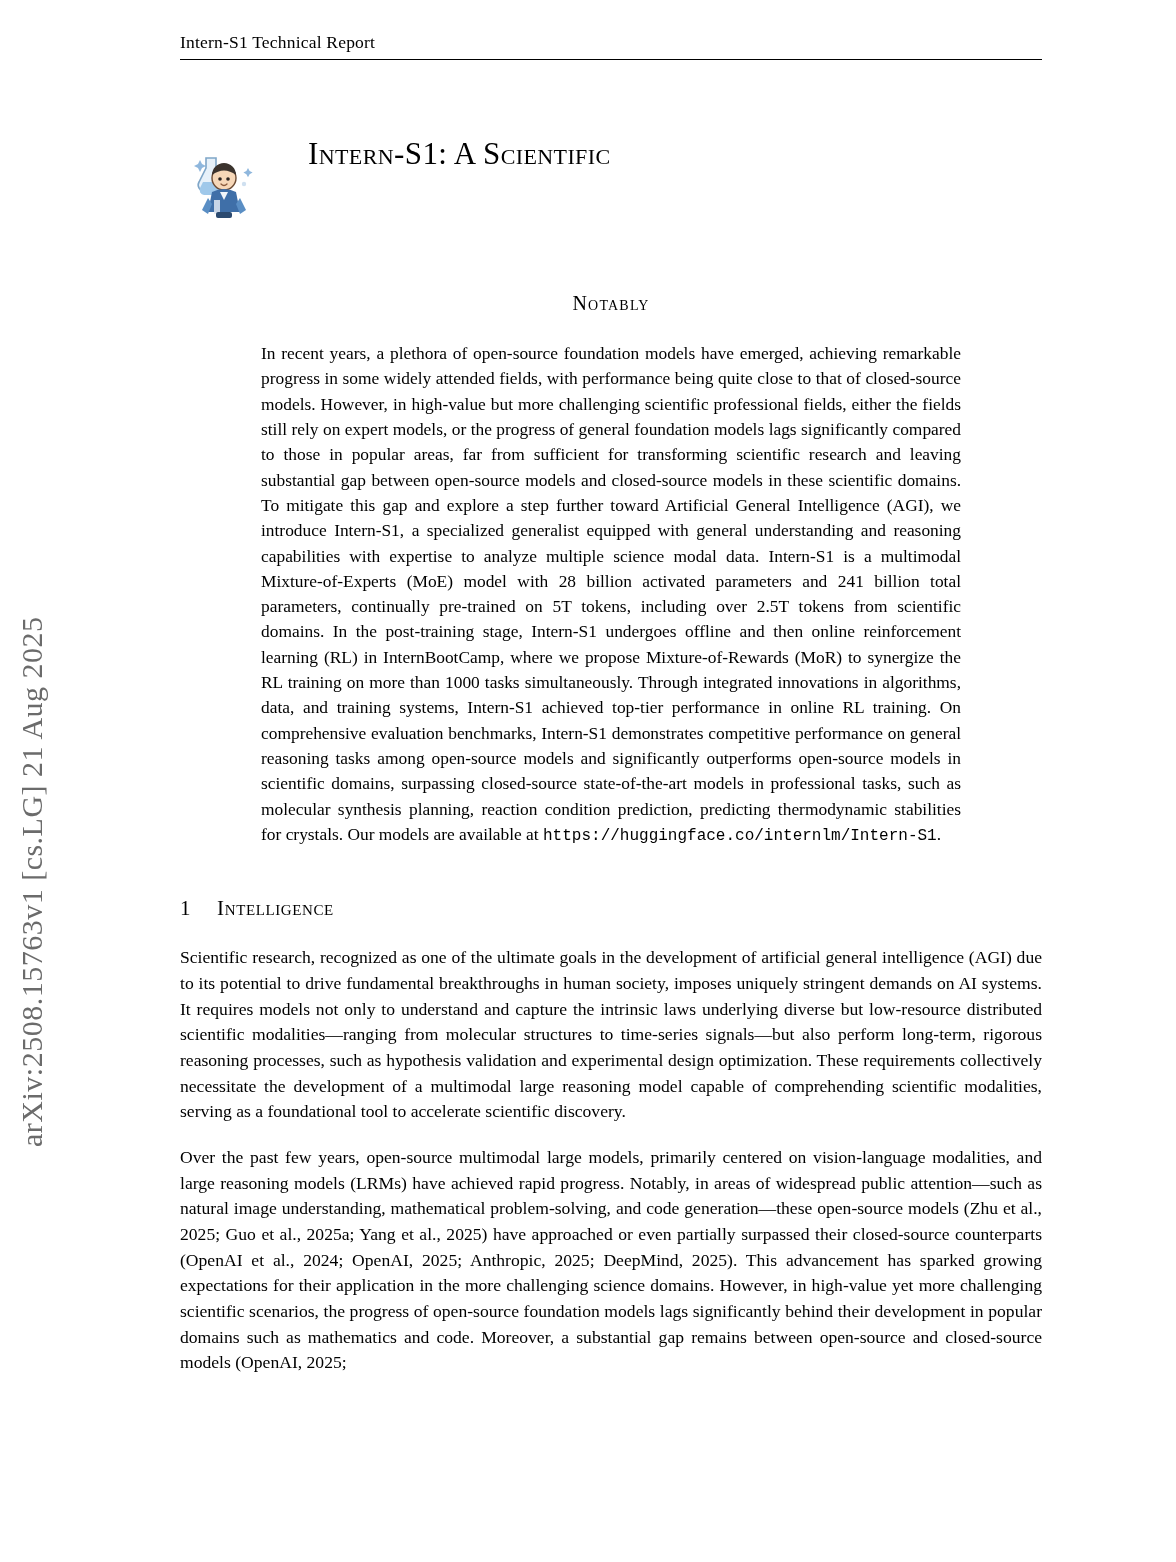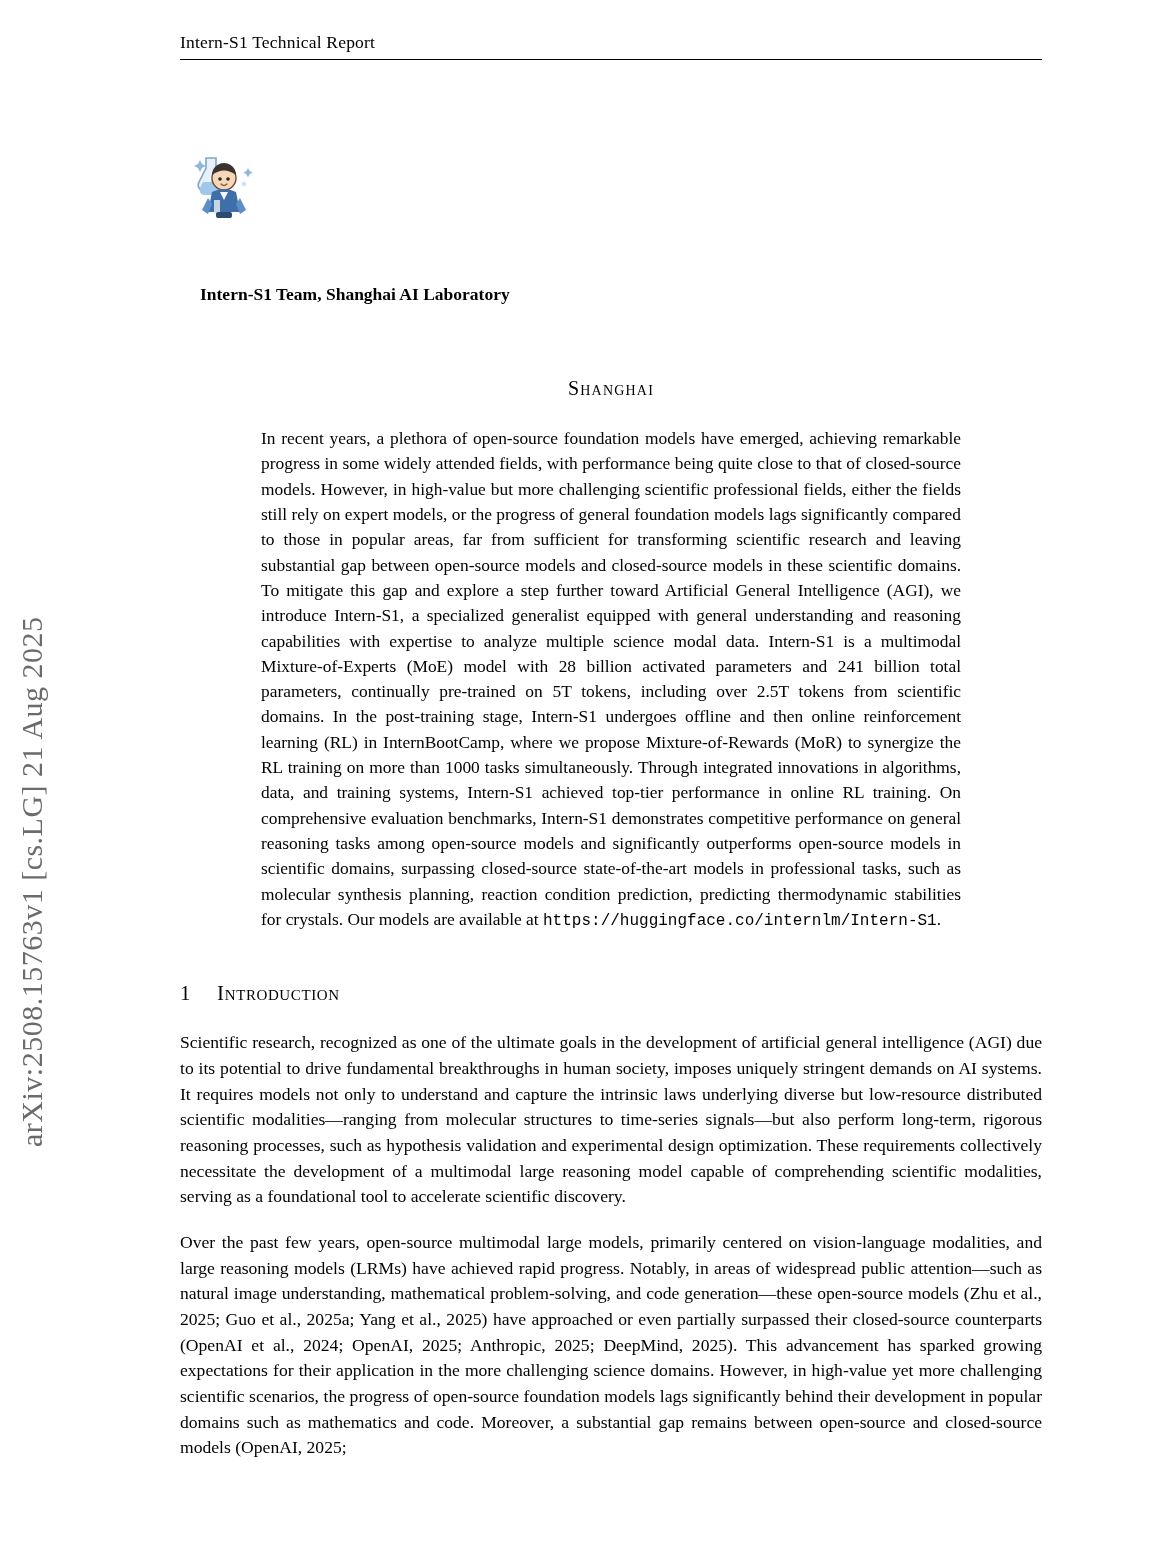--- a/index.html
+++ b/index.html
@@ -163,34 +163,34 @@
           <path d="M22 44 q12 -6 24 0 l4 20 h-32z" fill="#3f6fa8"></path>
           <path d="M30 44 l4 8 4 -8 z" fill="#f2f6fa"></path>
           <path d="M24 52 h6 v14 h-6z" fill="#dfe8f2" opacity="0.85"></path>
           <path d="M18 50 l-6 12 6 4 4 -10z" fill="#5a8ec4"></path>
           <path d="M50 50 l6 12 -6 4 -4 -10z" fill="#5a8ec4"></path>
           <rect x="26" y="64" width="16" height="6" rx="2" fill="#2b4a70"></rect>
         </g>
       </svg>
     </div>
     <div class="title-text">
+      <span>Intern-S1: A Scientific</span>
     </div>
   </div>
 
-  <div class="authors">Intern-S1 Team, Shanghai AI Laboratory</div>
 
-  <div class="abstract-head">Shanghai</div>
+  <div class="abstract-head">Notably</div>
 
   <div class="abstract-body">
     <span>In recent years, a plethora of open-source foundation models have emerged, achieving remarkable progress in some widely attended fields, with performance being quite close to that of closed-source models. However, in high-value but more challenging scientific professional fields, either the fields still rely on expert models, or the progress of general foundation models lags significantly compared to those in popular areas, far from sufficient for transforming scientific research and leaving substantial gap between open-source models and closed-source models in these scientific domains. To mitigate this gap and explore a step further toward Artificial General Intelligence (AGI), we introduce Intern-S1, a specialized generalist equipped with general understanding and reasoning capabilities with expertise to analyze multiple science modal data. Intern-S1 is a multimodal Mixture-of-Experts (MoE) model with 28 billion activated parameters and 241 billion total parameters, continually pre-trained on 5T tokens, including over 2.5T tokens from scientific domains. In the post-training stage, Intern-S1 undergoes offline and then online reinforcement learning (RL) in InternBootCamp, where we propose Mixture-of-Rewards (MoR) to synergize the RL training on more than 1000 tasks simultaneously. Through integrated innovations in algorithms, data, and training systems, Intern-S1 achieved top-tier performance in online RL training. On comprehensive evaluation benchmarks, Intern-S1 demonstrates competitive performance on general reasoning tasks among open-source models and significantly outperforms open-source models in scientific domains, surpassing closed-source state-of-the-art models in professional tasks, such as molecular synthesis planning, reaction condition prediction, predicting thermodynamic stabilities for crystals. Our models are available at </span><span class="mono">https://huggingface.co/internlm/Intern-S1</span><span>.</span>
   </div>
 
   <div class="section-head">
     <span class="section-num">1</span>
-    <span>Introduction</span>
+    <span>Intelligence</span>
   </div>
 
   <div class="body-p first">
     <span>Scientific research, recognized as one of the ultimate goals in the development of artificial general intelligence (AGI) due to its potential to drive fundamental breakthroughs in human society, imposes uniquely stringent demands on AI systems. It requires models not only to understand and capture the intrinsic laws underlying diverse but low-resource distributed scientific modalities—ranging from molecular structures to time-series signals—but also perform long-term, rigorous reasoning processes, such as hypothesis validation and experimental design optimization. These requirements collectively necessitate the development of a </span><b>multimodal large reasoning model</b><span> capable of comprehending scientific modalities, serving as a foundational tool to accelerate scientific discovery.</span>
   </div>
 
   <div class="body-p">Over the past few years, open-source multimodal large models, primarily centered on vision-language modalities, and large reasoning models (LRMs) have achieved rapid progress. Notably, in areas of widespread public attention—such as natural image understanding, mathematical problem-solving, and code generation—these open-source models (Zhu et al., 2025; Guo et al., 2025a; Yang et al., 2025) have approached or even partially surpassed their closed-source counterparts (OpenAI et al., 2024; OpenAI, 2025; Anthropic, 2025; DeepMind, 2025). This advancement has sparked growing expectations for their application in the more challenging science domains. However, in high-value yet more challenging scientific scenarios, the progress of open-source foundation models lags significantly behind their development in popular domains such as mathematics and code. Moreover, a substantial gap remains between open-source and closed-source models (OpenAI, 2025;</div>
 
 </div>
 

